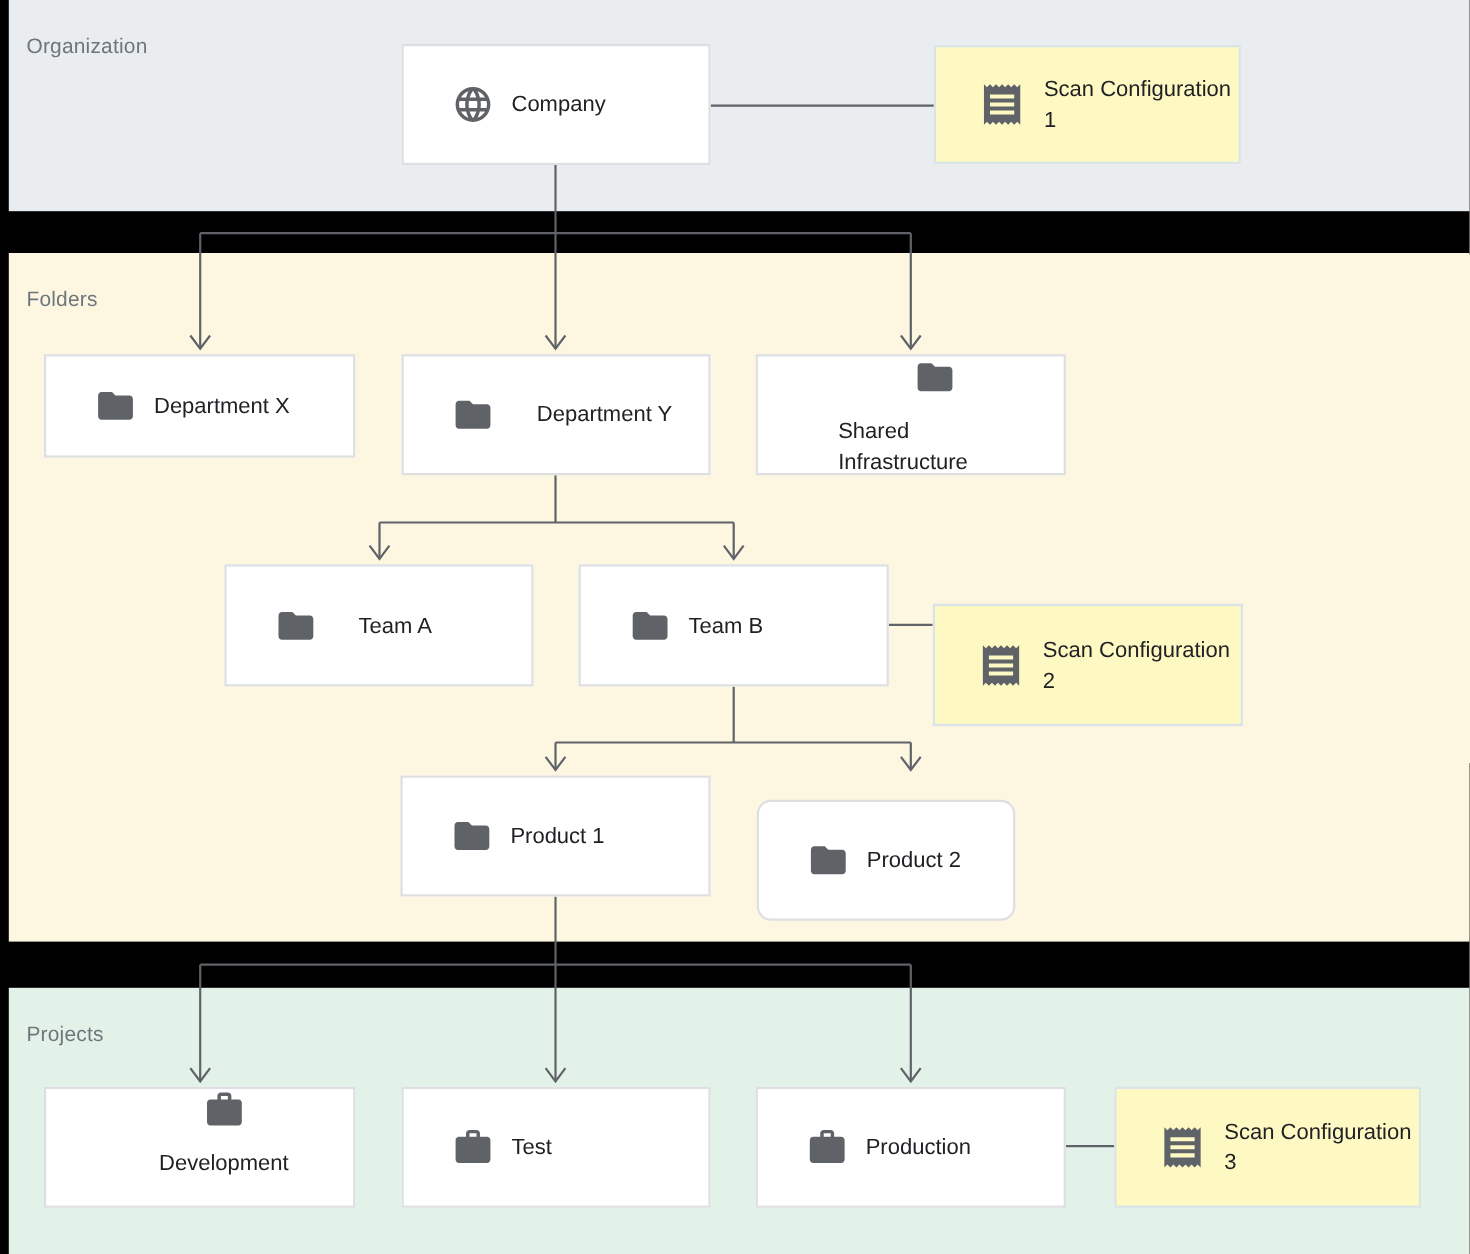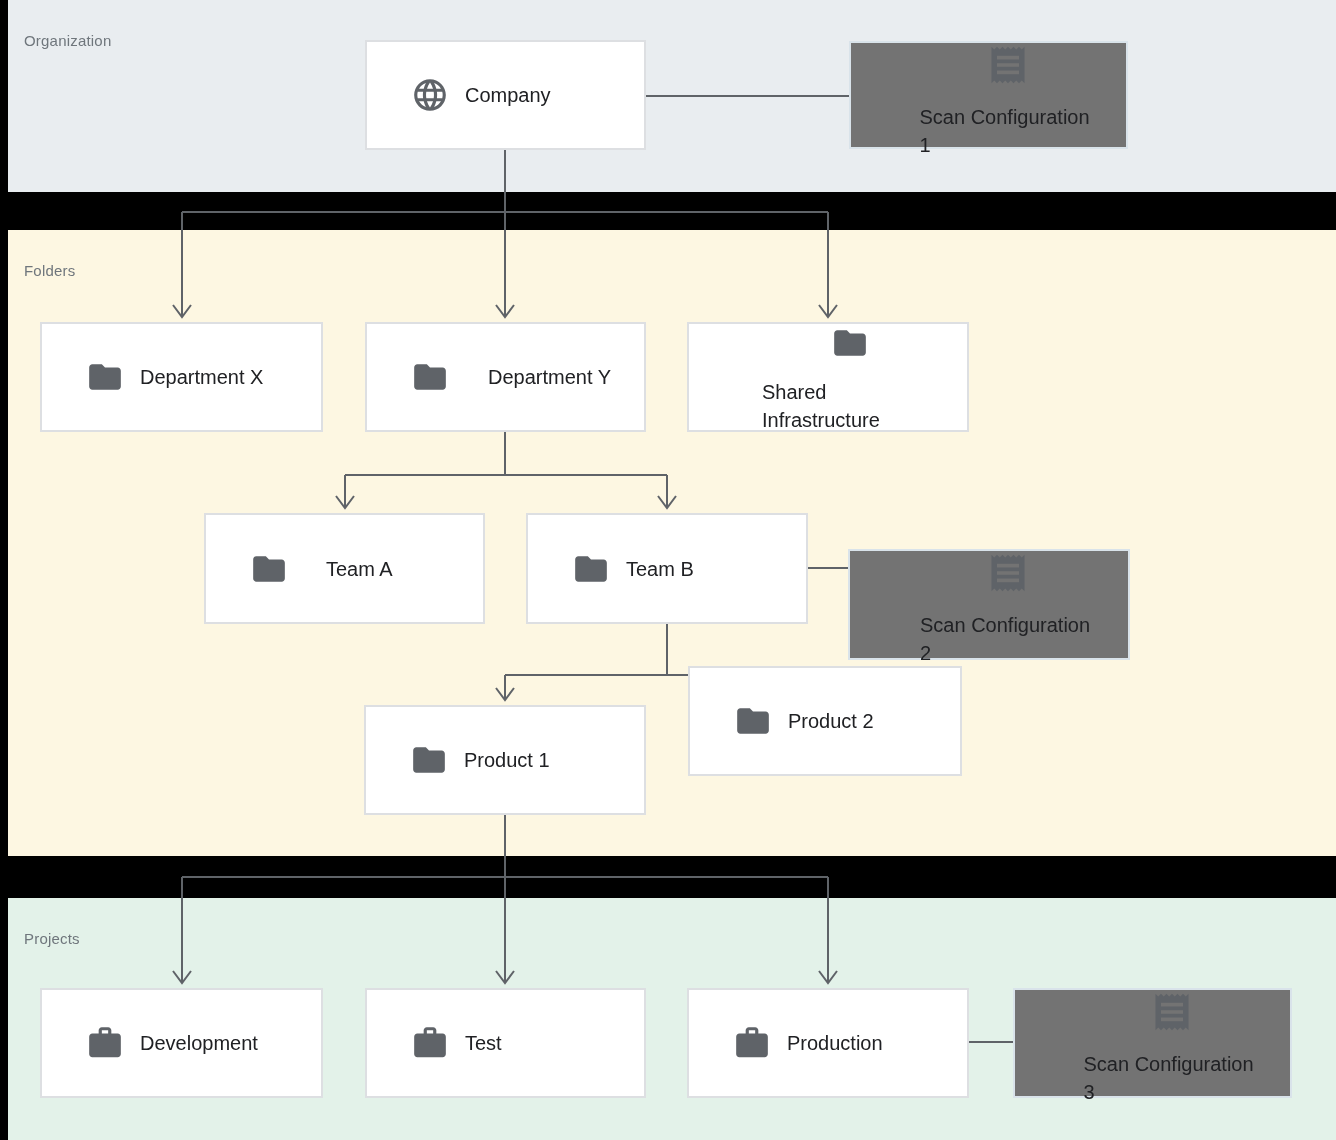--- a/index.html
+++ b/index.html
@@ -9,52 +9,52 @@
     position:relative;
     font-family:"Liberation Sans", sans-serif;
     overflow:hidden;
   }
   .band{position:absolute;left:8px;width:1328px;}
   .band-organization{top:0;height:192px;background:#E9EDF0;}
   .band-folders{top:230px;height:626px;background:#FDF7E2;}
   .band-projects{top:898px;height:283px;background:#E3F2E9;}
   .band-label{
     position:absolute;left:16px;top:32px;
-    font-size:15px;color:#6F767C;letter-spacing:.2px;
+    font-size:19px;color:#6F767C;letter-spacing:.2px;
   }
   .node{
     position:absolute;
     box-sizing:border-box;
     background:#FFFFFF;
     border:2px solid #DDDFE2;
     display:flex;align-items:center;
     padding-left:44px;gap:16px;
     font-size:20px;color:#202124;line-height:28px;
   }
   .node.scan{
-    background:#737373;
+    background:#fef9c3;
     border-color:#D9E3EA;
-    padding-left:38px;flex-direction:column;
+    padding-left:38px;
   }
   .node-label{max-width:176px;}
   .icon{color:#5F6368;flex:0 0 auto;}
   .icon-38{width:38px;height:38px;}
   .icon-44{width:44px;height:44px;}
   
   #n-company{left:365px;top:40px;width:281px;height:110px;}
   #n-scan1{left:849px;top:41px;width:279px;height:108px;}
-  #n-deptx{left:40px;top:322px;width:283px;height:110px;align-items:center;}
+  #n-deptx{left:40px;top:322px;width:283px;height:94px;align-items:center;}
   #n-depty{left:365px;top:322px;width:281px;height:110px;gap:39px;}
   #n-shared{left:687px;top:322px;width:282px;height:110px;flex-direction:column;}
   #n-teama{left:204px;top:513px;width:281px;height:111px;gap:38px;}
   #n-teamb{left:526px;top:513px;width:282px;height:111px;}
   #n-scan2{left:848px;top:513px;width:282px;height:111px;margin-top:36px;}
   #n-product1{left:364px;top:705px;width:282px;height:110px;}
-  #n-product2{left:688px;top:666px;width:274px;height:110px;}
-  #n-development{left:40px;top:988px;width:283px;height:110px;}
+  #n-product2{left:688px;top:727px;width:235px;height:110px;border-radius:13px;}
+  #n-development{left:40px;top:988px;width:283px;height:110px;flex-direction:column;}
   #n-test{left:365px;top:988px;width:281px;height:110px;}
   #n-production{left:687px;top:988px;width:282px;height:110px;}
   #n-scan3{left:1013px;top:988px;width:279px;height:110px;}
   #edges{position:absolute;left:0;top:0;pointer-events:none;}
   #edges path{stroke:#5F6368;stroke-width:2;fill:none;}
 </style>
 </head>
 <body>
 
 <svg width="0" height="0" style="position:absolute" aria-hidden="true">

